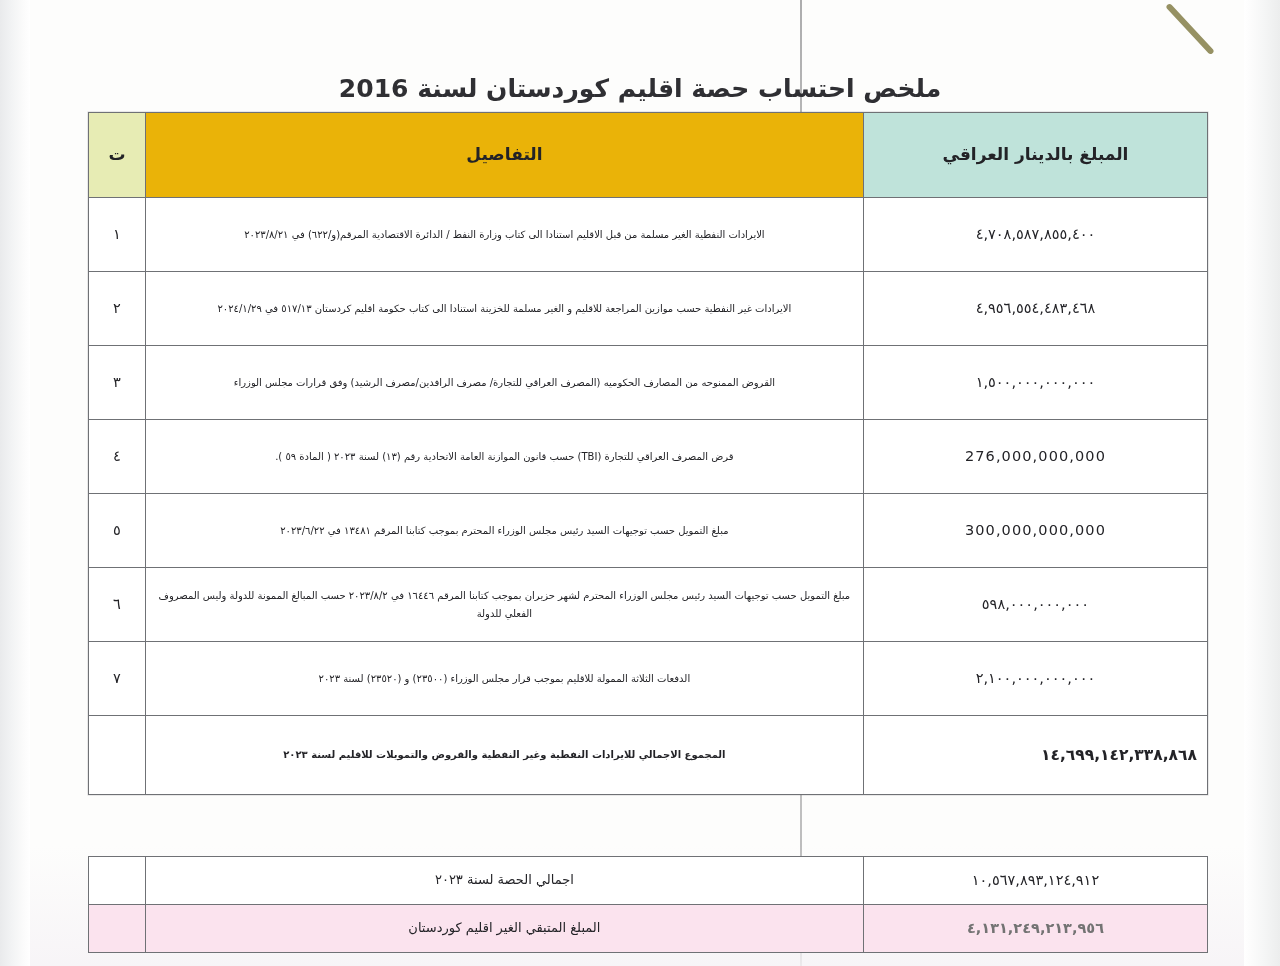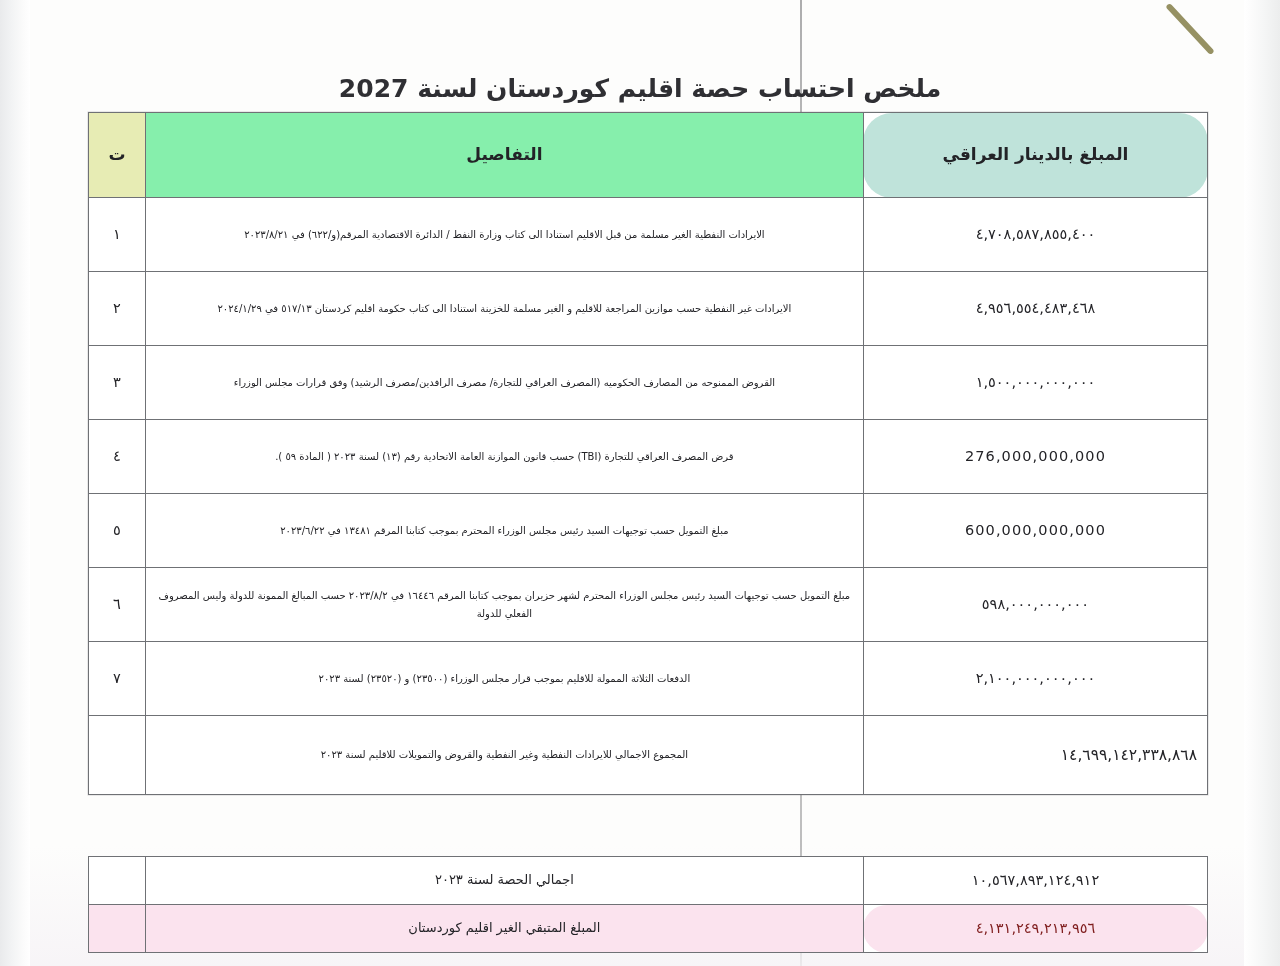--- a/index.html
+++ b/index.html
@@ -94,68 +94,68 @@
   .doc-table td, .doc-table th {
     border: 1.6px solid #6f7175;
     padding: 6px 10px;
     vertical-align: middle;
     color: #232327;
     font-size: 14.5px;
     line-height: 1.72;
   }
   .col-idx     { width: 34px;  text-align: center; font-size: 14px; }
   .col-details { width: 674px; text-align: center; }
-  .col-amount  { width: 312px; text-align: center; letter-spacing: 1.1px; font-size: 15px; border-radius: 29px; }
+  .col-amount  { width: 312px; text-align: center; letter-spacing: 1.1px; font-size: 15px; }
 
   
   #main-table thead th {
     height: 72px;
     font-weight: bold;
     font-size: 17px;
   }
   th.col-amount  { background: #bfe3da; }
-  th.col-details { background: #86efac; }
+  th.col-details { background: #eab308; }
   th.col-idx     { background: #e7ecb4; }
 
   
   #main-table tbody tr { height: 74px; }
   #main-table tbody td { background: #ffffff; }
   #main-table tbody td.col-details { font-size: 10px; }
 
   
-  tr.total-row td { height: 66px; font-weight: normal; margin-left: 37px; }
+  tr.total-row td { height: 66px; font-weight: bold; margin-left: 37px; }
   tr.total-row td.col-amount  { background: #81cfae; font-size: 15.5px; text-align: right; }
   tr.total-row td.col-details { background: #dfe79f; font-size: 15px; }
   tr.total-row td.col-idx     { background: #dfe79f; }
 
   
   #summary-table {
     top: 856px;
     right: 72px;
     left: 88px;
     width: 1120px;
   }
   #summary-table tr { height: 48px; }
   #summary-table td.col-details { font-size: 13px; }
   tr.summary-row-plain td { background: #ffffff; }
   tr.summary-row-pink td  { background: #fbe3ee; }
-  tr.summary-row-pink td.col-amount { color: #7f1d1d; }
+  tr.summary-row-pink td.col-amount { color: #737373; font-weight: bold; }
 </style>
 </head>
 <body>
 
 <div id="scan-page">
   <div class="edge-strip-left"></div>
   <div class="edge-strip-right"></div>
   <div class="fold-line"></div>
   <div class="pen-stroke"></div>
   <div class="paper-tint-bottom"></div>
 </div>
 
-<div id="doc-title">ملخص احتساب حصة اقليم كوردستان لسنة 2027</div>
+<div id="doc-title">ملخص احتساب حصة اقليم كوردستان لسنة 2016</div>
 
 <table class="doc-table" id="main-table">
   <thead>
     <tr>
       <th class="col-amount">المبلغ بالدينار العراقي</th>
       <th class="col-details">التفاصيل</th>
       <th class="col-idx">ت</th>
     </tr>
   </thead>
   <tbody>
@@ -173,21 +173,21 @@
       <td class="col-amount">١,٥٠٠,٠٠٠,٠٠٠,٠٠٠</td>
       <td class="col-details">القروض الممنوحه من المصارف الحكوميه (المصرف العراقي للتجارة/ مصرف الرافدين/مصرف الرشيد) وفق قرارات مجلس الوزراء</td>
       <td class="col-idx">٣</td>
     </tr>
     <tr>
       <td class="col-amount">276,000,000,000</td>
       <td class="col-details">قرض المصرف العراقي للتجارة (TBI) حسب قانون الموازنة العامة الاتحادية رقم (١٣) لسنة ٢٠٢٣ ( المادة ٥٩ ).</td>
       <td class="col-idx">٤</td>
     </tr>
     <tr>
-      <td class="col-amount">600,000,000,000</td>
+      <td class="col-amount">300,000,000,000</td>
       <td class="col-details">مبلغ التمويل حسب توجيهات السيد رئيس مجلس الوزراء المحترم بموجب كتابنا المرقم ١٣٤٨١ في ٢٠٢٣/٦/٢٢</td>
       <td class="col-idx">٥</td>
     </tr>
     <tr>
       <td class="col-amount">٥٩٨,٠٠٠,٠٠٠,٠٠٠</td>
       <td class="col-details">مبلغ التمويل حسب توجيهات السيد رئيس مجلس الوزراء المحترم لشهر حزيران بموجب كتابنا المرقم ١٦٤٤٦ في ٢٠٢٣/٨/٢ حسب المبالغ الممونة للدولة وليس المصروف الفعلي للدولة</td>
       <td class="col-idx">٦</td>
     </tr>
     <tr>
       <td class="col-amount">٢,١٠٠,٠٠٠,٠٠٠,٠٠٠</td>

